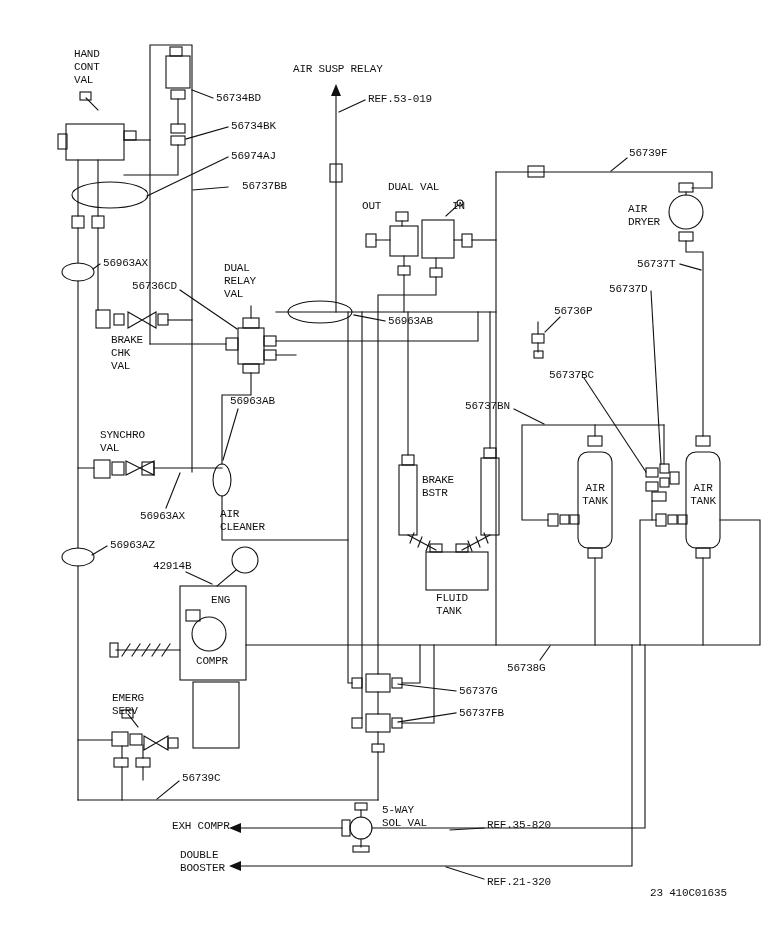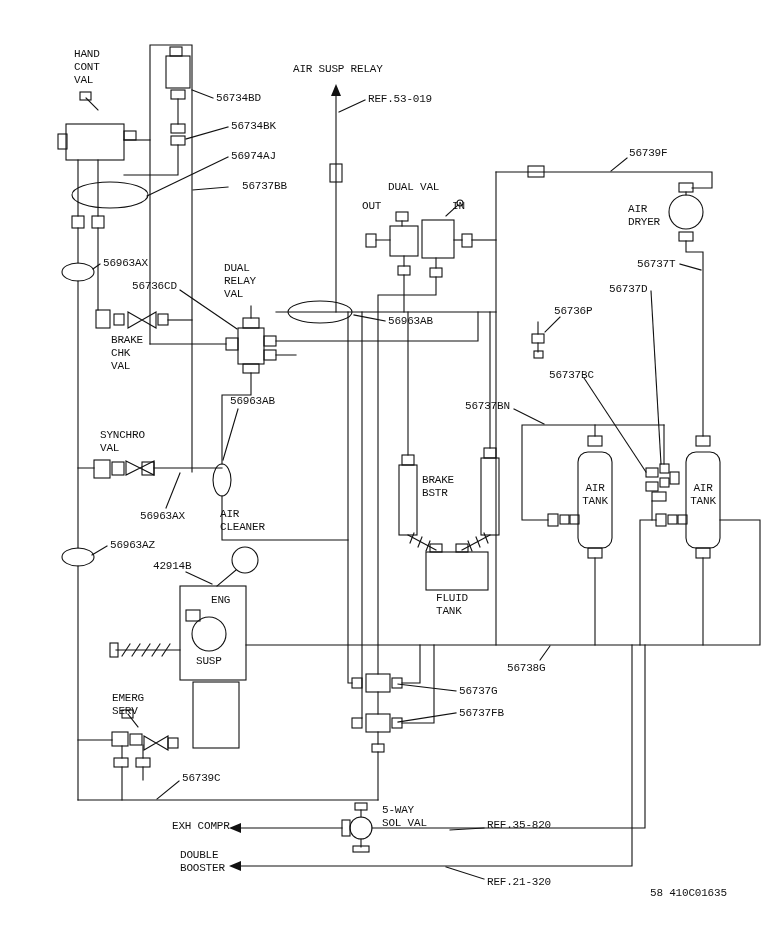--- a/index.html
+++ b/index.html
@@ -280,33 +280,33 @@
 VAL</div>
   <div class="lbl" style="left:422px;top:474px">BRAKE
 BSTR</div>
   <div class="lbl ctr" style="left:581px;top:482px;width:28px">AIR
 TANK</div>
   <div class="lbl ctr" style="left:689px;top:482px;width:28px">AIR
 TANK</div>
   <div class="lbl" style="left:220px;top:508px">AIR
 CLEANER</div>
   <div class="lbl" style="left:211px;top:594px">ENG</div>
-  <div class="lbl" style="left:196px;top:655px">SUSP</div>
+  <div class="lbl" style="left:196px;top:655px">COMPR</div>
   <div class="lbl" style="left:436px;top:592px">FLUID
 TANK</div>
   <div class="lbl" style="left:112px;top:692px">EMERG
 SERV</div>
   <div class="lbl" style="left:172px;top:820px">EXH COMPR</div>
   <div class="lbl" style="left:382px;top:804px">5-WAY
 SOL VAL</div>
   <div class="lbl" style="left:180px;top:849px">DOUBLE
 BOOSTER</div>
   <div class="lbl" style="left:487px;top:819px">REF.35-820</div>
   <div class="lbl" style="left:487px;top:876px">REF.21-320</div>
-  <div class="lbl" style="left:650px;top:887px">58 410C01635</div>
+  <div class="lbl" style="left:650px;top:887px">23 410C01635</div>
 
   <div class="lbl" style="left:216px;top:92px">56734BD</div>
   <div class="lbl" style="left:231px;top:120px">56734BK</div>
   <div class="lbl" style="left:231px;top:150px">56974AJ</div>
   <div class="lbl" style="left:242px;top:180px">56737BB</div>
   <div class="lbl" style="left:629px;top:147px">56739F</div>
   <div class="lbl" style="left:103px;top:257px">56963AX</div>
   <div class="lbl" style="left:132px;top:280px">56736CD</div>
   <div class="lbl" style="left:388px;top:315px">56963AB</div>
   <div class="lbl" style="left:637px;top:258px">56737T</div>

